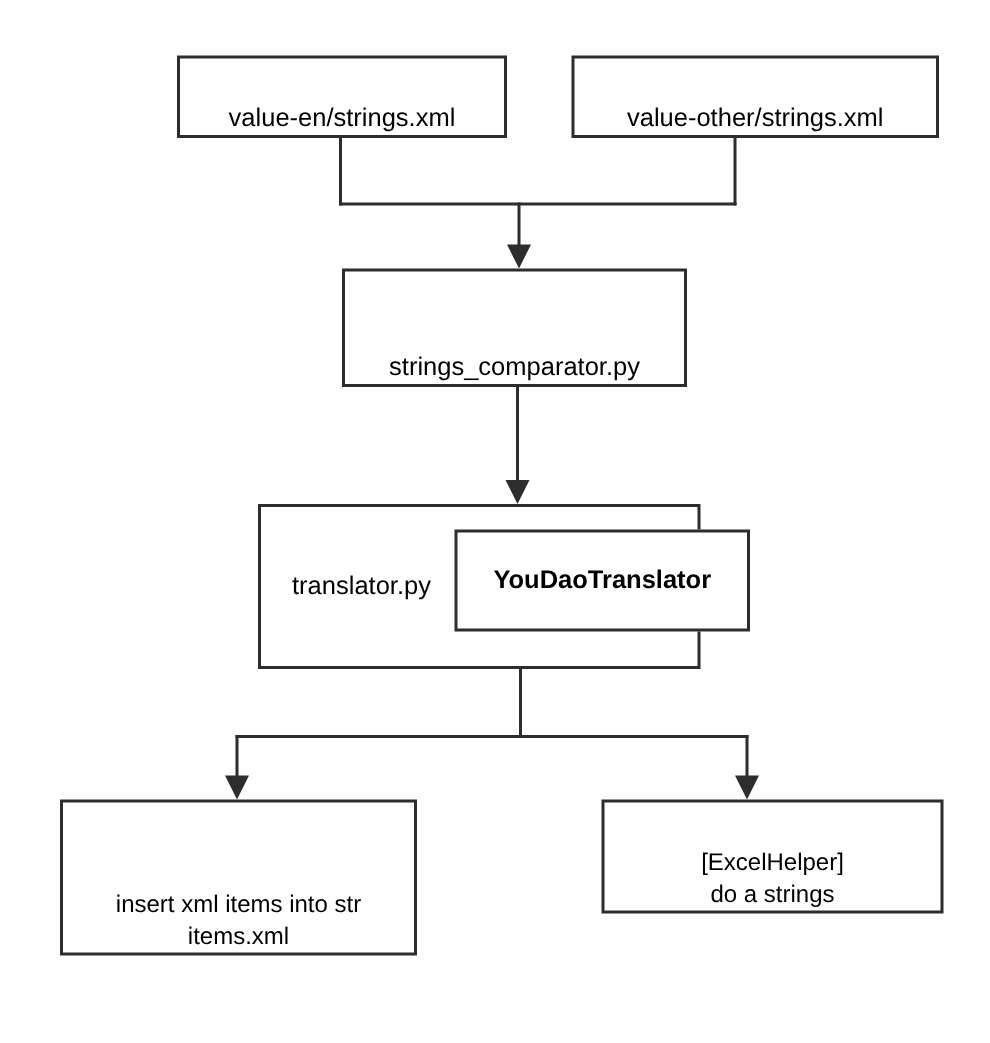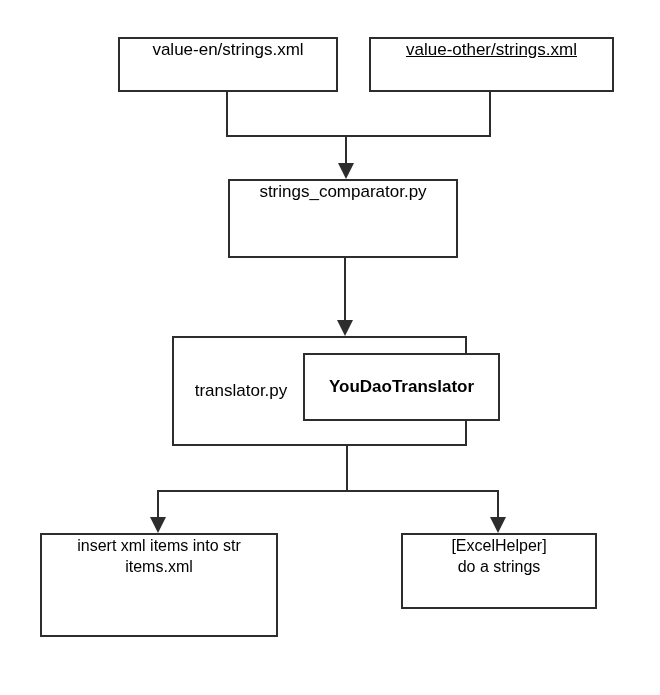--- a/index.html
+++ b/index.html
@@ -17,55 +17,55 @@
     overflow:hidden;
   }
   .box{
     position:absolute;
     box-sizing:border-box;
     border:2px solid var(--line);
     background:var(--bg);
     display:flex;
     flex-direction:column;
     align-items:center;
-    justify-content:flex-start;
+    justify-content:flex-end;
     text-align:center;
     font-size:17px;
     line-height:1.32;
   }
   .box .ln{white-space:nowrap;}
   .line{
     position:absolute;
     background:var(--line);
   }
   .arrow-down{
     position:absolute;
     width:0;height:0;
     border-left:8px solid transparent;
     border-right:8px solid transparent;
     border-top:16px solid var(--line);
   }
   
   #n-value-en   {left:118px;top:37px;width:220px;height:55px;}
-  #n-value-other{left:369px;top:37px;width:245px;height:55px;text-decoration:underline;}
+  #n-value-other{left:381px;top:37px;width:245px;height:55px;}
   #n-comparator {left:228px;top:179px;width:230px;height:79px;}
   #n-translator {left:172px;top:336px;width:295px;height:110px;}
   #translator-label{
     position:absolute;left:8px;top:0;height:100%;width:118px;
     display:flex;align-items:center;justify-content:center;
     font-size:17px;
   }
   #n-youdao{
     position:absolute;left:129px;top:15px;width:197px;height:68px;
     box-sizing:border-box;border:2px solid var(--line);
     display:flex;align-items:center;justify-content:center;
     font-weight:bold;font-size:17px;background:var(--bg);
   }
   #n-elementtree{left:40px;top:533px;width:238px;height:104px;font-size:16px;}
-  #n-excelhelper{left:401px;top:533px;width:196px;height:76px;font-size:16px;}
+  #n-excelhelper{left:401px;top:533px;width:228px;height:76px;font-size:16px;}
   
   #v-en        {left:226px;top:92px;width:2px;height:45px;}
   #v-other     {left:489px;top:92px;width:2px;height:45px;}
   #h-merge     {left:226px;top:135px;width:265px;height:2px;}
   #v-to-comp   {left:345px;top:135px;width:2px;height:29px;}
   #a-to-comp   {left:338px;top:163px;}
   #v-to-trans  {left:344px;top:258px;width:2px;height:63px;}
   #a-to-trans  {left:337px;top:320px;}
   #v-from-trans{left:346px;top:446px;width:2px;height:46px;}
   #h-branch    {left:157px;top:490px;width:342px;height:2px;}

